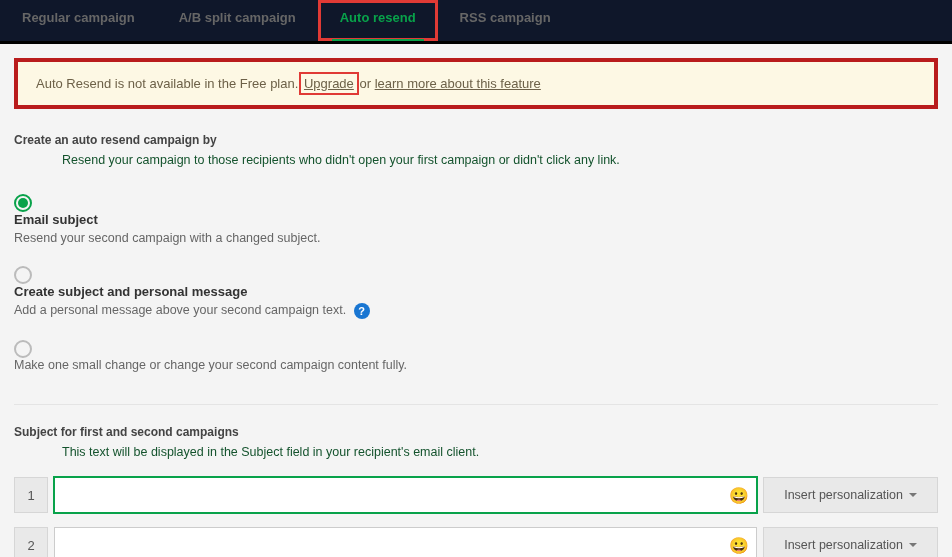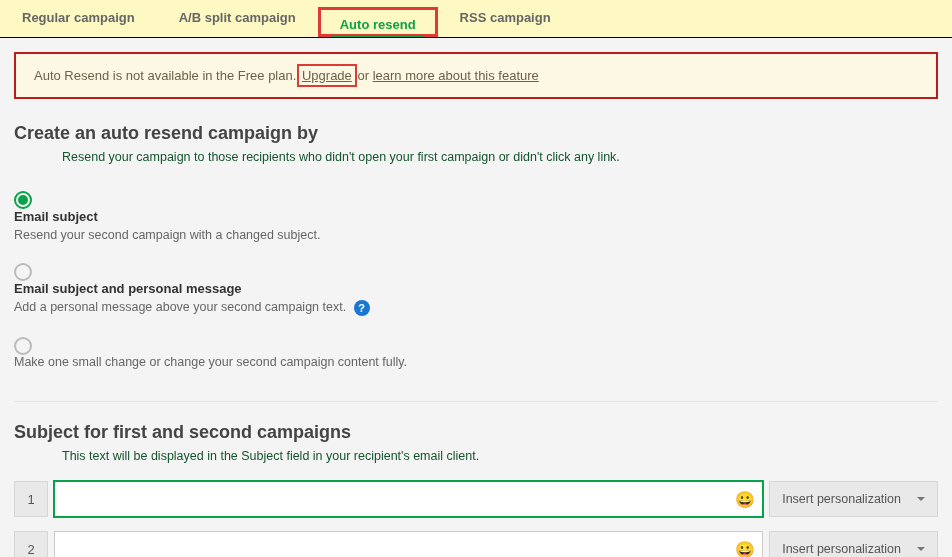--- a/index.html
+++ b/index.html
@@ -5,24 +5,24 @@
   * { box-sizing: border-box; margin: 0; padding: 0; }
   body {
     font-family: -apple-system, BlinkMacSystemFont, "Segoe UI", Arial, sans-serif;
     font-size: 13px;
     color: #444;
     background: #f4f4f4;
     width: 952px;
   }
   .tabs {
     display: flex;
-    background: #fef9c3;
-    border-bottom: 1px solid #000000;
+    background: #0f172a;
+    border-bottom: 3px solid #000000;
     padding: 0;
-    height: 38px;
+    height: 44px;
   }
   .tab {
     padding: 10px 22px 10px 22px;
     font-size: 13px;
     font-weight: 600;
     color: #666;
     cursor: pointer;
     position: relative;
   }
   .tab.active {
@@ -33,44 +33,43 @@
     position: absolute;
     left: 14px;
     right: 14px;
     bottom: 0;
     height: 2px;
     background: #08a24a;
   }
   .tab.highlighted {
     outline: 3px solid #e03a35;
     outline-offset: -3px;
-    margin-top: 7px;
   }
   .content {
     padding: 14px;
   }
   .alert {
     background: #fdf8e4;
-    border: 2px solid #b91c1c;
+    border: 4px solid #b91c1c;
     padding: 14px 18px;
     font-size: 13px;
     color: #6d6148;
     margin-bottom: 24px;
   }
   .alert a {
     color: #6d6148;
     text-decoration: underline;
   }
   .alert .upgrade-link {
     outline: 2px solid #e03a35;
     outline-offset: 1px;
     padding: 1px 2px;
   }
   h2 {
-    font-size: 18px;
+    font-size: 12px;
     font-weight: 700;
     color: #444;
     margin-bottom: 6px;
   }
   .sub {
     font-size: 12.5px;
     color: #14532d;
     margin-bottom: 18px;
     margin-left: 48px;
   }
@@ -175,24 +174,24 @@
     position: absolute;
     right: 8px;
     top: 50%;
     transform: translateY(-50%);
     font-size: 16px;
     cursor: pointer;
   }
   .person-btn {
     background: #e9e9e9;
     border: 1px solid #d6d6d6;
-    padding: 0 12px;
+    padding: 0 20px;
     display: flex;
     align-items: center;
-    gap: 16px;
+    gap: 6px;
     font-size: 12.5px;
     color: #555;
     cursor: pointer;
     white-space: nowrap;
   }
   .caret {
     width: 0; height: 0;
     border-left: 4px solid transparent;
     border-right: 4px solid transparent;
     border-top: 4px solid #777;
@@ -221,21 +220,21 @@
     <div class="option">
       <div class="radio selected"></div>
       <div class="opt-body">
         <div class="opt-title">Email subject</div>
         <div class="opt-desc">Resend your second campaign with a changed subject.</div>
       </div>
     </div>
     <div class="option">
       <div class="radio"></div>
       <div class="opt-body">
-        <div class="opt-title">Email subject and personal message</div>
+        <div class="opt-title">Create subject and personal message</div>
         <div class="opt-desc">
           <span>Add a personal message above your second campaign text.</span>
           <span class="help-icon">?</span>
         </div>
       </div>
     </div>
     <div class="option">
       <div class="radio"></div>
       <div class="opt-body">
         <div class="opt-desc">Make one small change or change your second campaign content fully.</div>

